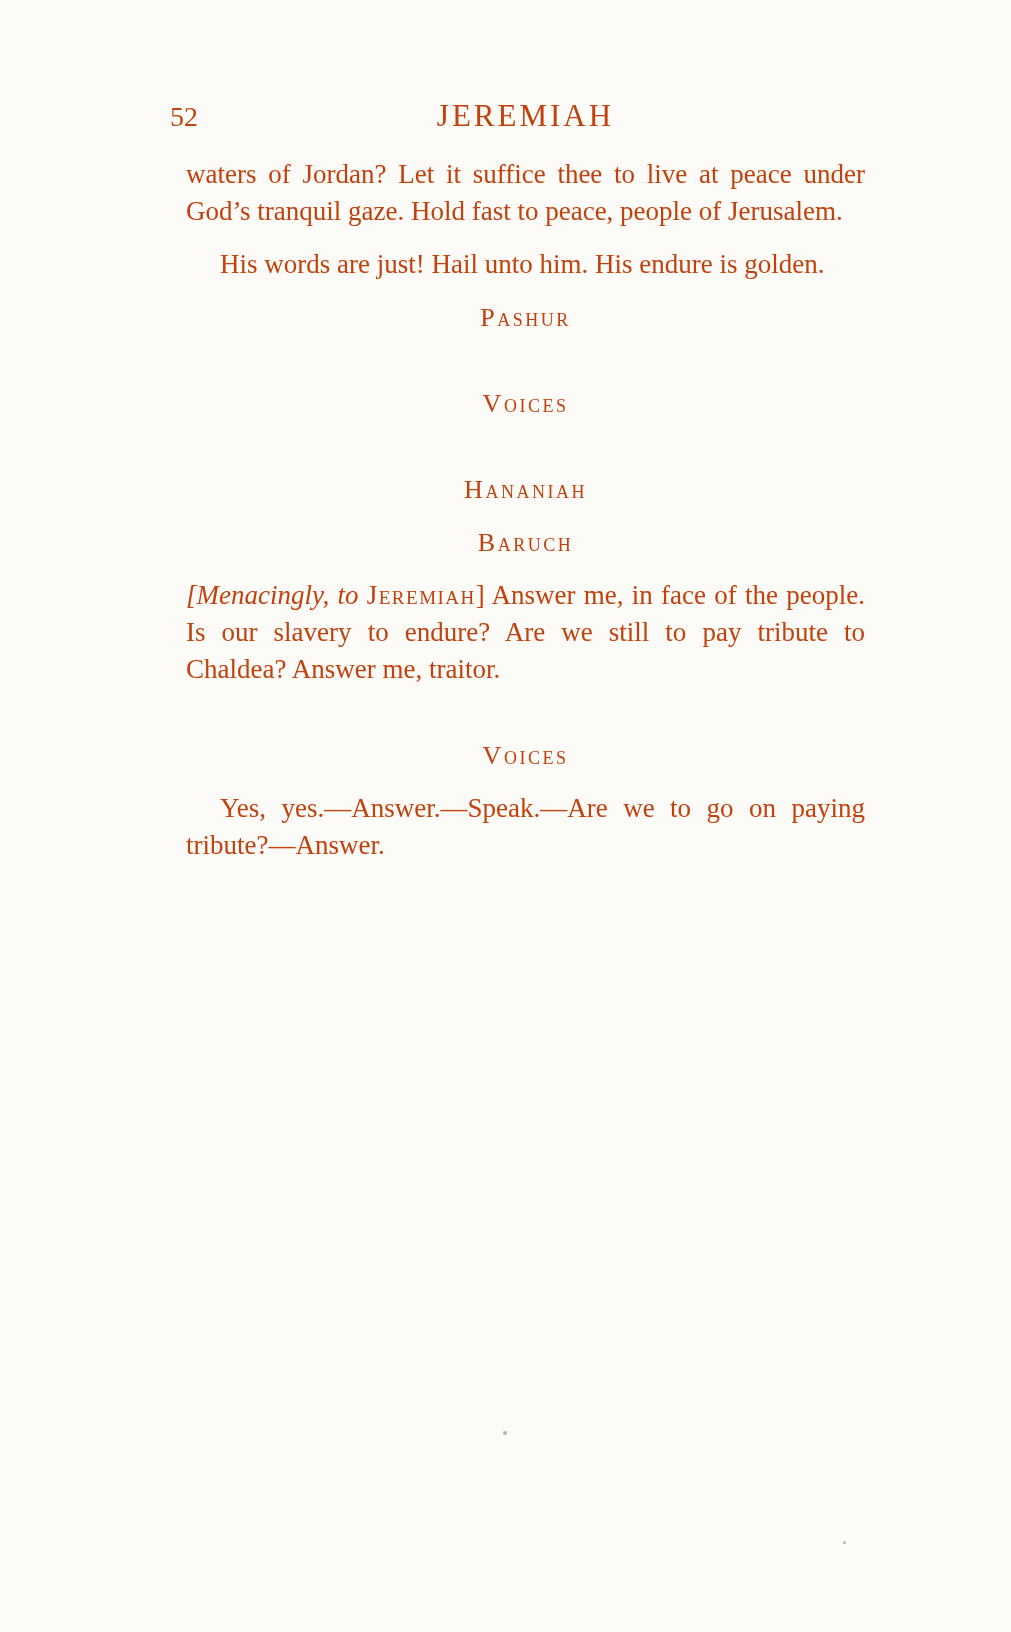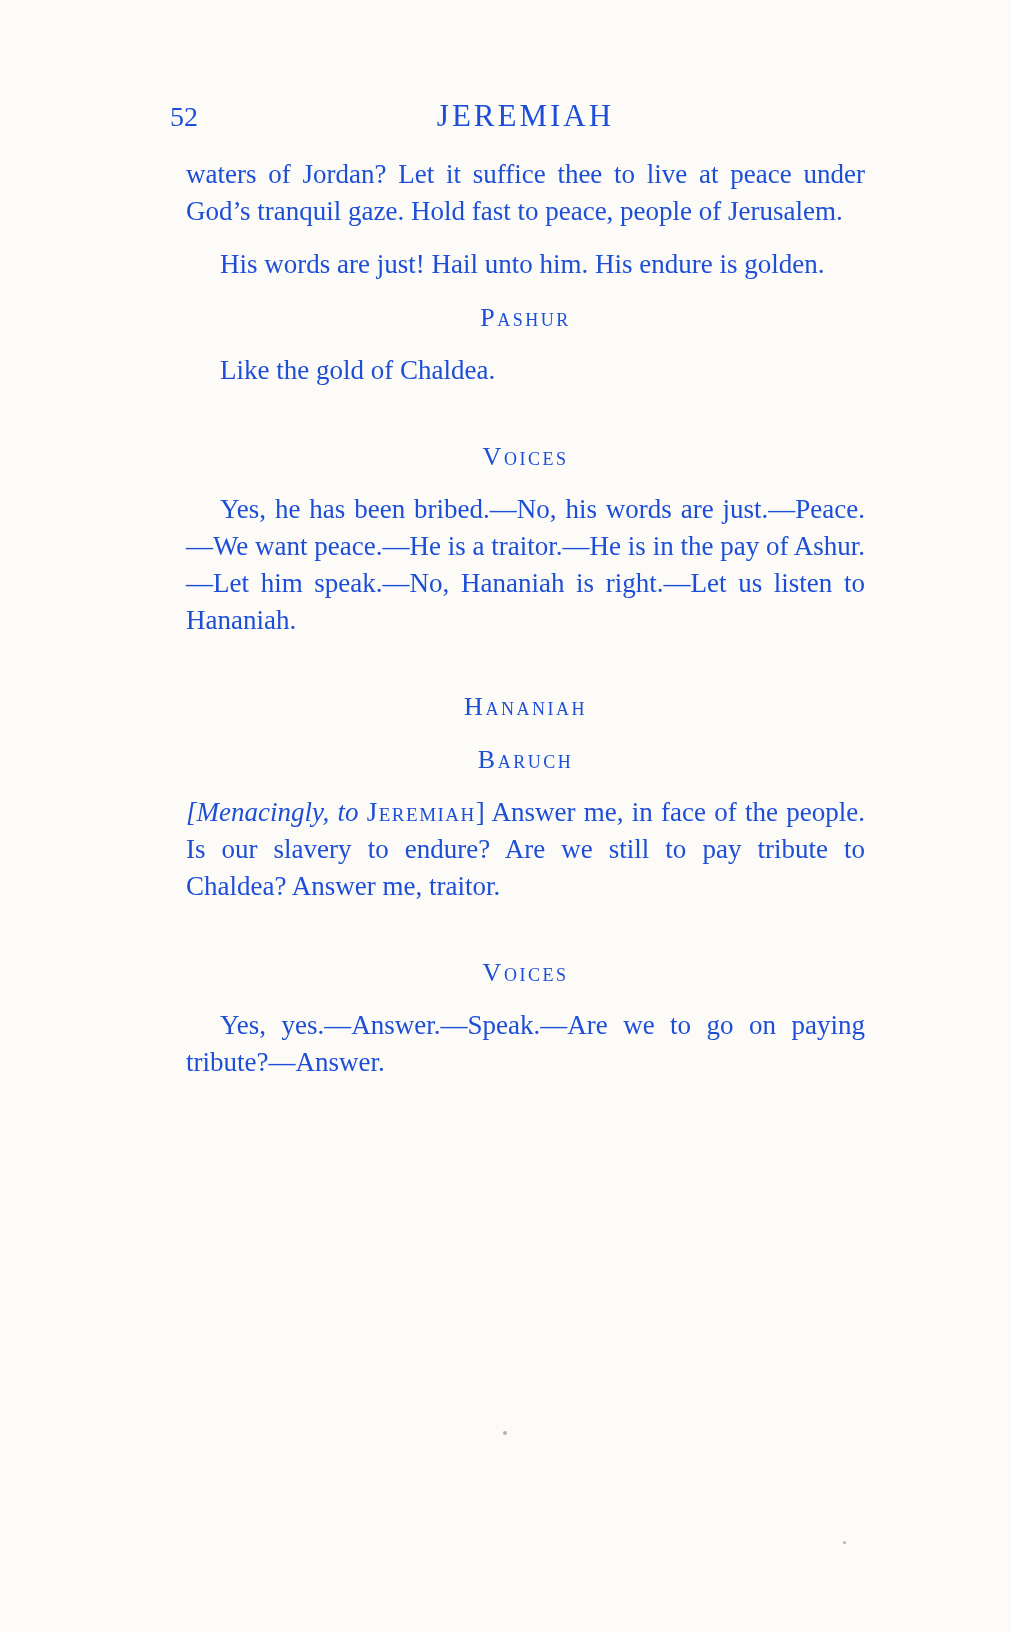--- a/index.html
+++ b/index.html
@@ -5,21 +5,21 @@
   html, body {
     margin: 0;
     padding: 0;
     background: #e8e6e0;
   }
   .page {
     position: relative;
     width: 1011px;
     height: 1632px;
     background: #fcfbf7;
-    color: #1d4ed8;
+    color: #c2410c;
     font-family: "Liberation Serif", "DejaVu Serif", serif;
     font-size: 27px;
     line-height: 37px;
     box-sizing: border-box;
     padding: 96px 130px 0 170px;
     overflow: hidden;
   }
   .page-header {
     position: relative;
     height: 44px;
@@ -83,23 +83,21 @@
 
 <div class="page">
   <header class="page-header">
     <span class="page-number">52</span>
     <h1 class="page-title">JEREMIAH</h1>
   </header>
   <main class="page-body" id="content">
       <p class="para"><span class="seg-normal">waters of Jordan?  Let it suffice thee to live at peace under God’s tranquil gaze.  Hold fast to peace, people of Jerusalem.</span></p>
       <p class="para indent"><span class="seg-normal">His words are just!  Hail unto him.  His endure is golden.</span></p>
       <h2 class="speaker">Pashur</h2>
-      <p class="para indent"><span class="seg-normal">Like the gold of Chaldea.</span></p>
       <h2 class="speaker space-large">Voices</h2>
-      <p class="para indent"><span class="seg-normal">Yes, he has been bribed.—No, his words are just.—Peace.—We want peace.—He is a traitor.—He is in the pay of Ashur.—Let him speak.—No, Hananiah is right.—Let us listen to Hananiah.</span></p>
       <h2 class="speaker space-large">Hananiah</h2>
       <h2 class="speaker">Baruch</h2>
       <p class="para"><span class="seg-italic">[Menacingly, to </span><span class="seg-smallcaps">Jeremiah</span><span class="seg-normal">]  Answer me, in face of the people.  Is our slavery to endure?  Are we still to pay tribute to Chaldea?  Answer me, traitor.</span></p>
       <h2 class="speaker space-large">Voices</h2>
       <p class="para indent"><span class="seg-normal">Yes, yes.—Answer.—Speak.—Are we to go on paying tribute?—Answer.</span></p>
     </main>
   <span class="speck speck-1"></span>
   <span class="speck speck-2"></span>
 </div>
 

